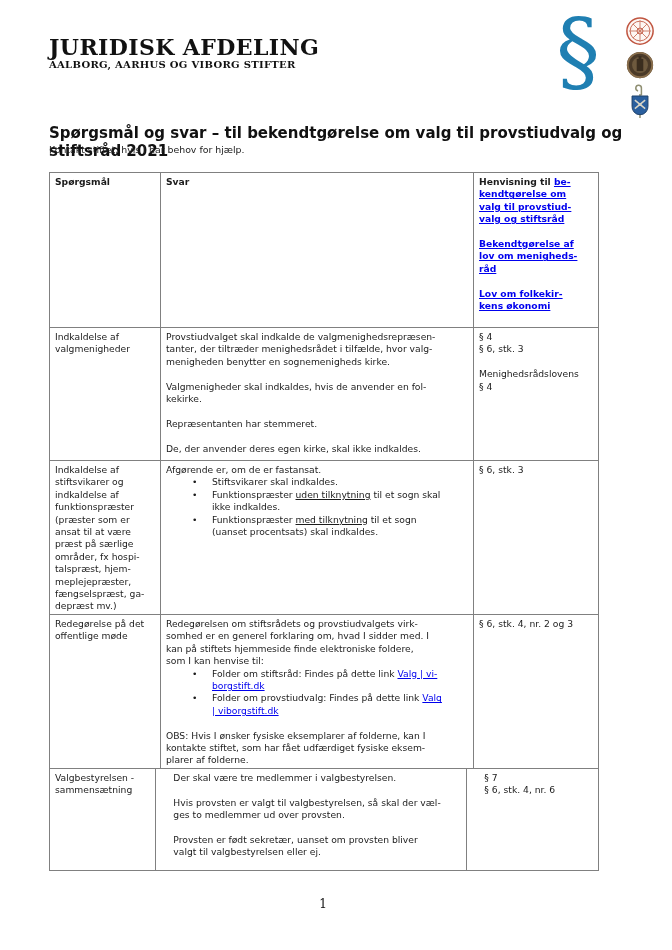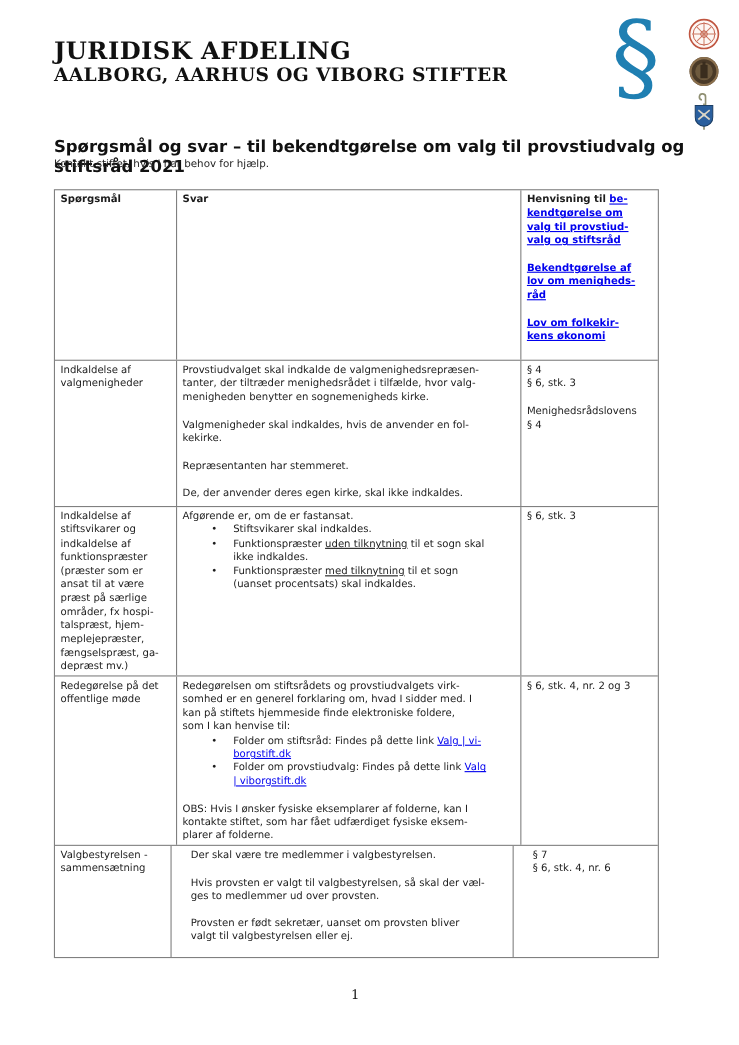--- a/index.html
+++ b/index.html
@@ -7,21 +7,21 @@
     position:relative;width:672px;height:950px;background:#ffffff;
     margin:0 auto;overflow:hidden;
     font-family:"DejaVu Sans","Liberation Sans",sans-serif;color:#1a1a1a;
   }
   
   .org-title{position:absolute;left:49px;top:34px;
     font-family:"DejaVu Serif","Liberation Serif",serif;
     font-weight:bold;font-size:22px;letter-spacing:.4px;color:#111;}
   .org-subtitle{position:absolute;left:49px;top:59px;
     font-family:"DejaVu Serif","Liberation Serif",serif;
-    font-weight:bold;font-size:17px;letter-spacing:.3px;color:#111;}
+    font-weight:bold;font-size:10px;letter-spacing:.3px;color:#111;}
   .para-symbol{position:absolute;left:556px;top:6px;
     font-family:"DejaVu Serif","Liberation Serif",serif;
     font-size:88px;line-height:1.05;color:#1f7fb2;}
   .seals{position:absolute;left:624px;top:16px;width:34px;}
   .seals svg{display:block;margin:0 0 4px 1px;}
   
   .subtitle{position:absolute;left:49px;top:124px;font-weight:bold;font-size:15px;color:#111;}
   .intro{position:absolute;left:49px;top:144px;font-size:9.4px;color:#222;}
   
   .tbl{position:absolute;left:49px;top:172px;width:548px;border:1px solid #808080;}

